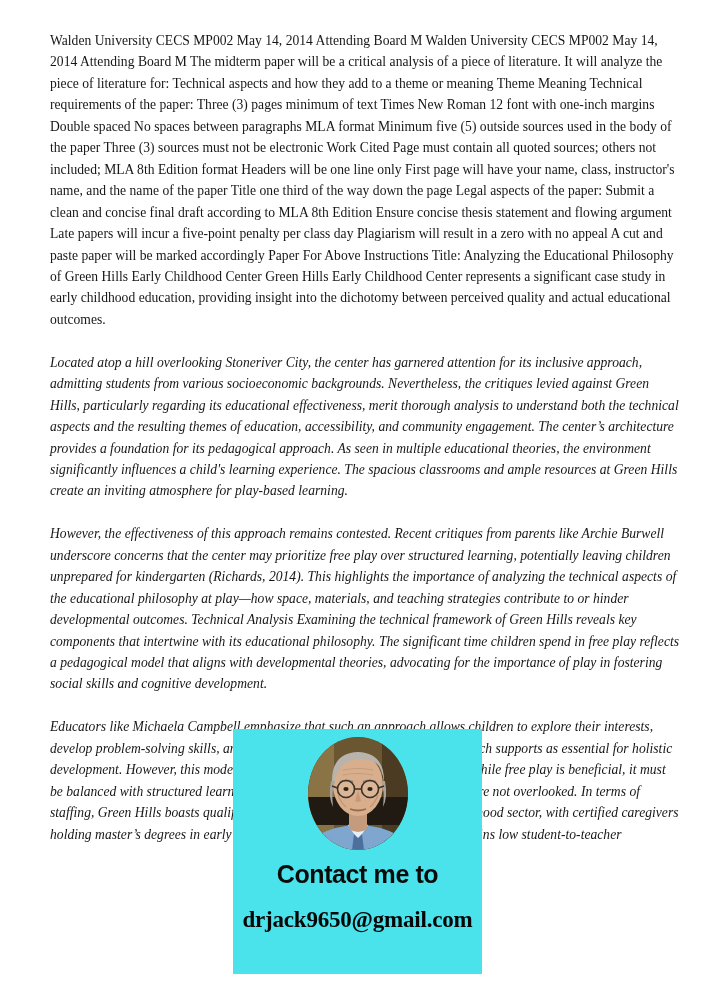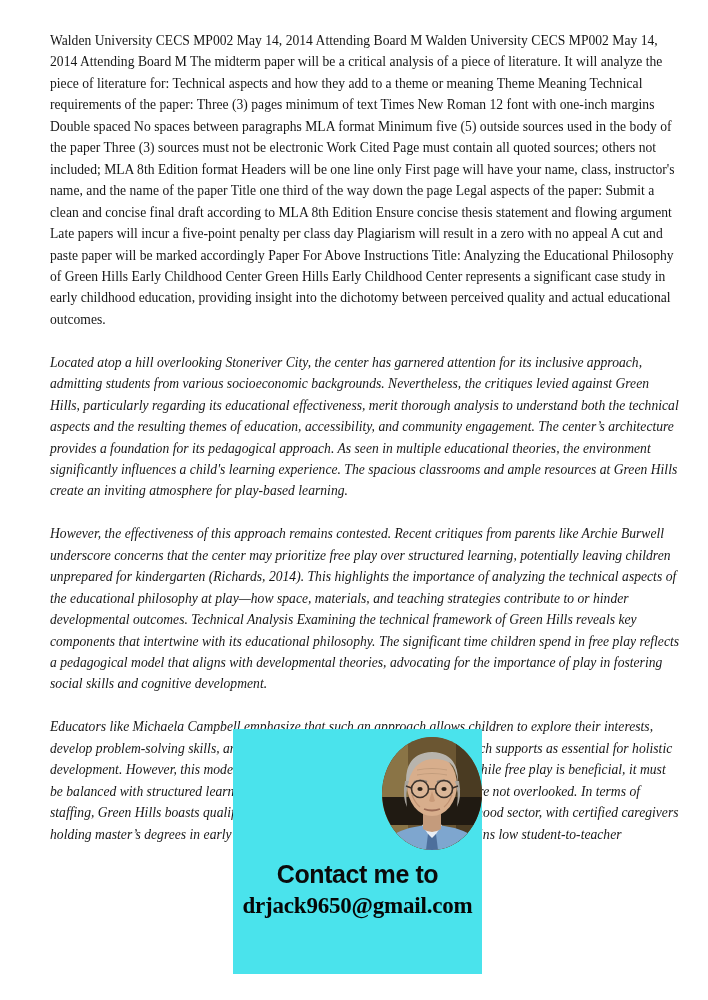--- a/index.html
+++ b/index.html
@@ -49,21 +49,21 @@
   #contact-overlay {
     position: absolute;
     left: 229px;
     top: 729px;
     width: 249px;
     height: 245px;
     background: #4AE3EC;
     z-index: 10;
     display: flex;
     flex-direction: column;
-    align-items: flex-end;
+    align-items: center;
     box-sizing: border-box;
     padding-top: 8px;
   }
 
   #avatar {
     width: 100px;
     height: 113px;
     border-radius: 50%;
     overflow: hidden;
     position: relative;
@@ -79,21 +79,21 @@
   }
   .contact-line {
     font-family: "Liberation Sans", "DejaVu Sans", sans-serif;
     font-weight: bold;
     font-size: 25px;
     line-height: 31px;
     color: #0b0b0b;
     letter-spacing: -0.4px;
   }
   #contact-email {
-    margin-top: 2px;
+    margin-top: 16px;
     font-family: "Liberation Serif", "DejaVu Serif", serif;
     font-weight: bold;
     font-size: 23px;
     line-height: 28px;
     color: #060606;
     letter-spacing: -0.2px;
   }
 </style>
 </head>
 <body>

